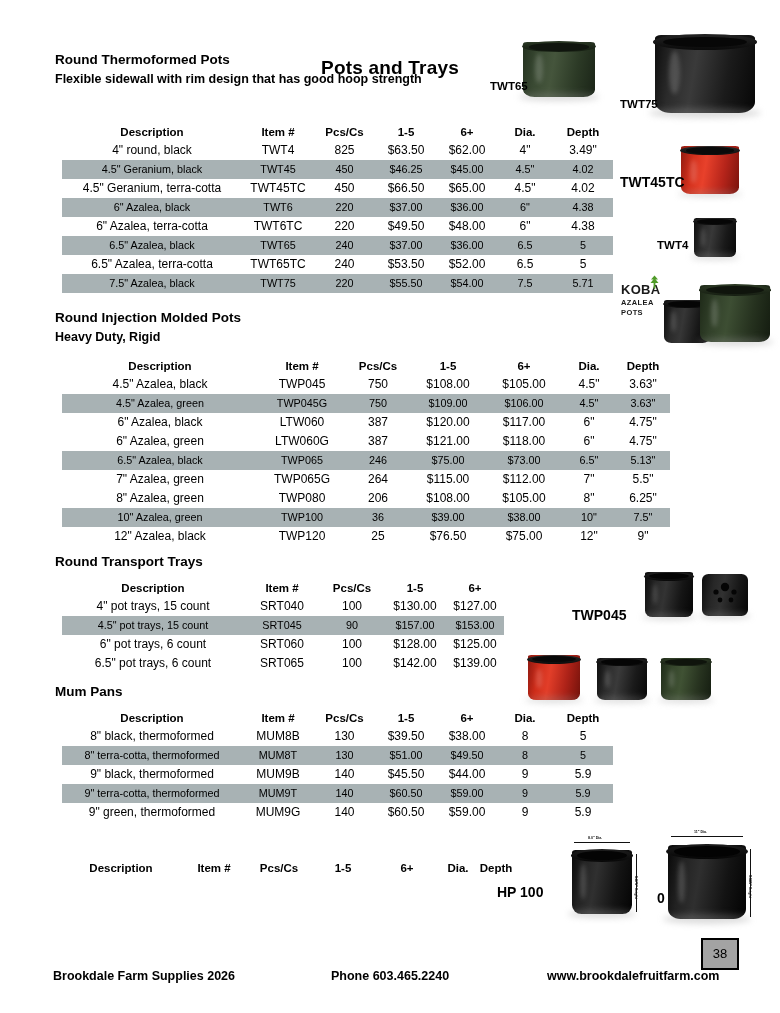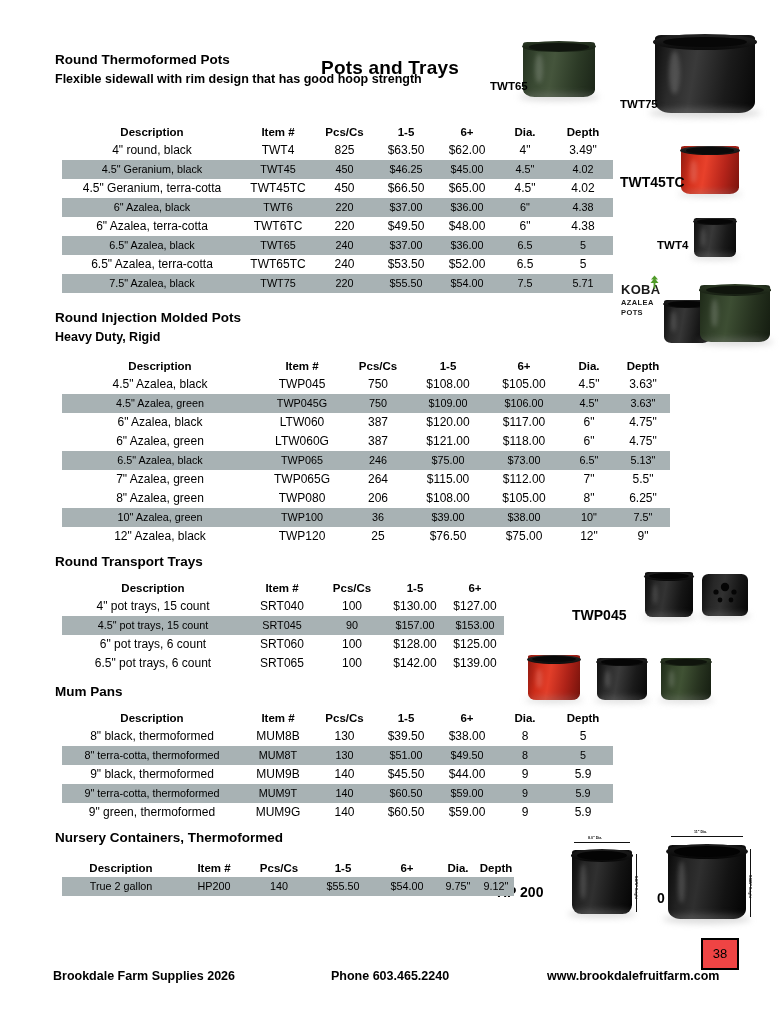--- a/index.html
+++ b/index.html
@@ -192,21 +192,21 @@
     position: absolute;
     left: 701px;
     top: 938px;
     width: 34px;
     height: 28px;
     border: 2.5px solid #000;
     text-align: center;
     line-height: 28px;
     font-size: 13px;
     font-weight: normal;
-    background: #ef4444;
+    background: #a3a3a3;
   }
 </style>
 </head>
 <body>
 
 <div id="page">
 
   <div class="page-title">Pots and Trays</div>
 
   <div class="photo" style="left:523px; top:42px; width:72px; height:58px;">
@@ -329,21 +329,21 @@
   <div class="photo" style="left:661px; top:658px; width:50px; height:45px;">
     <div class="pot" style="left:0; top:0; width:50px; height:42px;
          background:linear-gradient(100deg,#1e2a18 0%,#35452b 22%,#405234 42%,#283420 72%,#151d11 100%);">
       <div class="shadow"></div>
       <div class="rim" style="background:linear-gradient(180deg,#2e3b26,#161e12);"></div>
       <div class="inner" style="background:#0f140c;"></div>
       <div class="shine" style="left:16%; top:28%; width:10%; height:44%;"></div>
     </div>
   </div>
 
-  <div class="photo-label big" style="left:497px; top:884px;">HP 200</div>
+  <div class="photo-label big" style="left:497px; top:884px;">HP 100</div>
   <div class="photo" style="left:572px; top:850px; width:60px; height:68px;">
     <div class="pot" style="left:0; top:0; width:60px; height:64px;
          background:linear-gradient(100deg,#080808 0%,#232323 20%,#303030 40%,#141414 72%,#040404 100%);">
       <div class="shadow"></div>
       <div class="rim" style="background:linear-gradient(180deg,#1e1e1e,#070707);"></div>
       <div class="inner" style="background:#040404;"></div>
       <div class="shine" style="left:14%; top:22%; width:9%; height:54%;"></div>
     </div>
     <div class="dim-line-h" style="left:2px; top:-8px; width:56px;"></div>
     <div class="dim" style="left:16px; top:-14px;">8.0" Dia.</div>
@@ -691,21 +691,20 @@
         <td>MUM9G</td>
         <td>140</td>
         <td>$60.50</td>
         <td>$59.00</td>
         <td>9</td>
         <td>5.9</td>
       </tr>
     </tbody>
   </table>
 
-  <div class="sec-head" style="left:55px; top:830px;">Nursery Containers, Thermoformed</div>
 
   <table class="tbl" style="left:62px; top:860px; width:452px;">
     <colgroup>
       <col style="width:118px">
         <col style="width:68px">
         <col style="width:62px">
       <col style="width:66px">
         <col style="width:62px">
         <col style="width:40px">
         <col style="width:36px">
@@ -715,29 +714,20 @@
         <th>Description</th>
         <th>Item #</th>
         <th>Pcs/Cs</th>
         <th>1-5</th>
         <th>6+</th>
         <th>Dia.</th>
         <th>Depth</th>
       </tr>
     </thead>
     <tbody>
-      <tr class="shaded">
-        <td>True 2 gallon</td>
-        <td>HP200</td>
-        <td>140</td>
-        <td>$55.50</td>
-        <td>$54.00</td>
-        <td>9.75"</td>
-        <td>9.12"</td>
-      </tr>
     </tbody>
   </table>
 
   <div class="pagenum">38</div>
 
   <div class="footer">
     <span style="left:53px; top:0;">Brookdale Farm Supplies 2026</span>
     <span style="left:331px; top:0;">Phone 603.465.2240</span>
     <span style="left:547px; top:0;">www.brookdalefruitfarm.com</span>
   </div>

